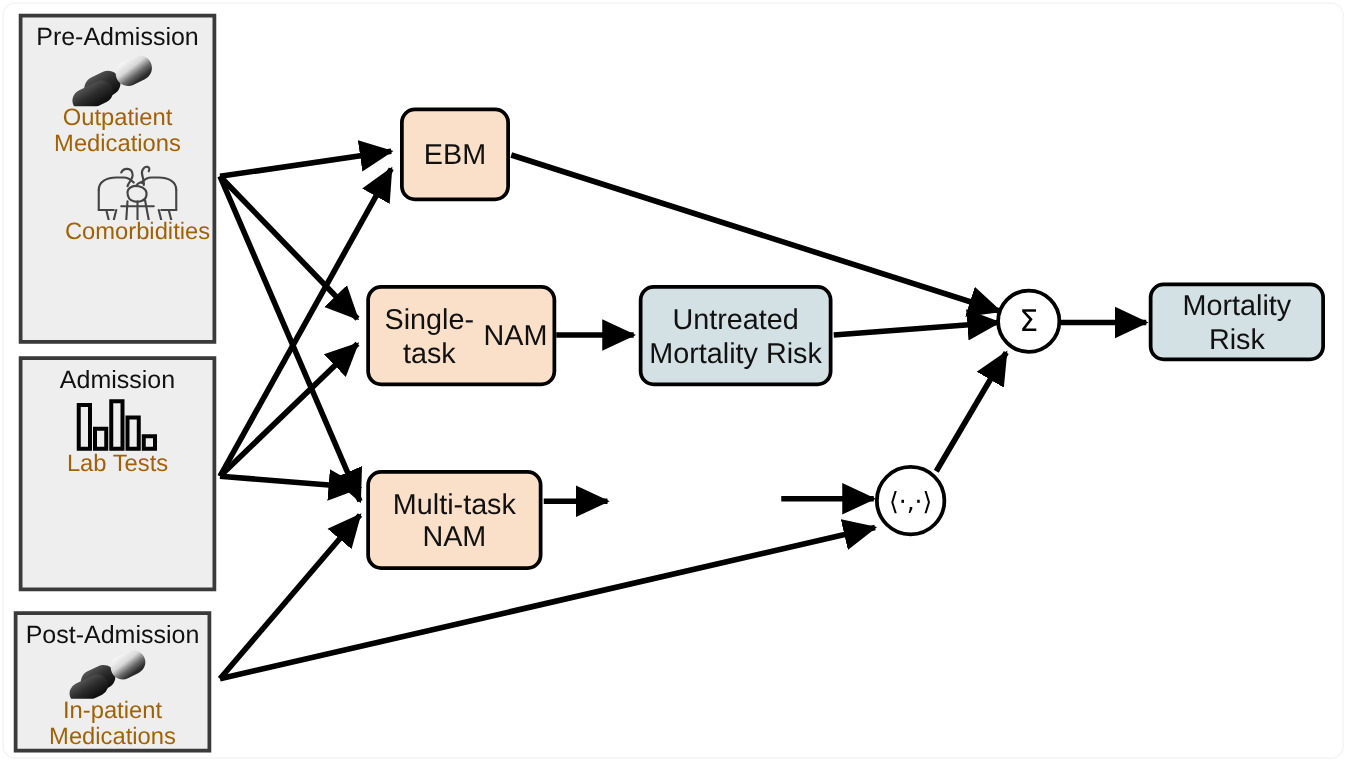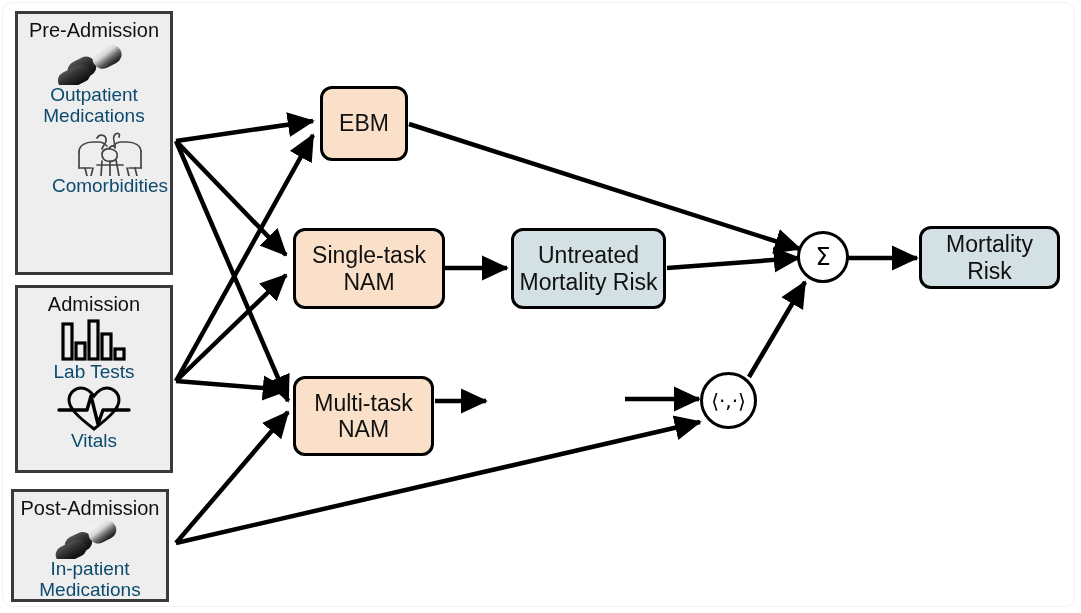--- a/index.html
+++ b/index.html
@@ -50,21 +50,21 @@
     white-space: nowrap;
   }
   .feature {
     display: flex;
     flex-direction: column;
     align-items: center;
     width: 100%;
   }
   .feature-label {
     font-size: 19px;
-    color: #0c4a6e;
+    color: #a16207;
     text-align: center;
     line-height: 1.08;
     white-space: nowrap;
   }
   .icon-wrap {
     display: flex;
     align-items: center;
     justify-content: center;
   }
 
@@ -202,30 +202,20 @@
             <rect x="17" y="25" width="9" height="16"></rect>
             <rect x="30" y="3" width="9" height="38"></rect>
             <rect x="43" y="16" width="9" height="25"></rect>
             <rect x="56" y="31" width="9" height="10"></rect>
           </g>
         </svg>
       </div>
       <div class="feature-label">Lab Tests</div>
     </div>
 
-    <div class="feature" style="margin-top:2px;">
-      <div class="icon-wrap">
-        <svg width="82" height="46" viewBox="0 0 82 46">
-          <path d="M41,44 C24,31 16,23 16,15 C16,8 22,3 28,3 C33,3 38,7 41,11 C44,7 49,3 54,3 C60,3 66,8 66,15 C66,23 58,31 41,44 Z" fill="none" stroke="#000" stroke-width="3"></path>
-          <path d="M6,25 L28,25 L34,25 L38,11 L45,39 L50,25 L58,25 L76,25" fill="none" stroke="#000" stroke-width="3.4" stroke-linejoin="round" stroke-linecap="round"></path>
-        </svg>
-      </div>
-      <div class="feature-label"></div>
-      <div class="feature-label">Vitals</div>
-    </div>
   </div>
 
   <div class="group-box" style="left:11px; top:489px; width:158px; height:113px;">
     <div class="group-title">Post-Admission</div>
 
     <div class="feature" style="margin-top:0px;">
       <div class="icon-wrap">
         <svg width="80" height="40" viewBox="0 0 80 42">
           <g transform="rotate(-26 40 21)">
             <rect x="12" y="10" width="30" height="20" rx="10" fill="url(#pg2)"></rect>
@@ -238,21 +228,21 @@
       </div>
       <div class="feature-label">In-patient</div>
       <div class="feature-label">Medications</div>
     </div>
   </div>
 
   <div class="node orange" style="left:320px; top:86px; width:88px; height:75px;text-align:center;">
     <span>EBM</span>
   </div>
 
-  <div class="node orange" style="left:293px; top:228px; width:152px; height:81px; flex-direction:column;">
+  <div class="node orange" style="left:293px; top:228px; width:152px; height:81px; ">
     <span>Single-task</span>
     <span>NAM</span>
   </div>
 
   <div class="node orange" style="left:293px; top:376px; width:141px; height:80px; flex-direction:column;">
     <span>Multi-task</span>
     <span>NAM</span>
   </div>
 
   <div class="node blue" style="left:511px; top:228px; width:155px; height:81px; flex-direction:column;">

